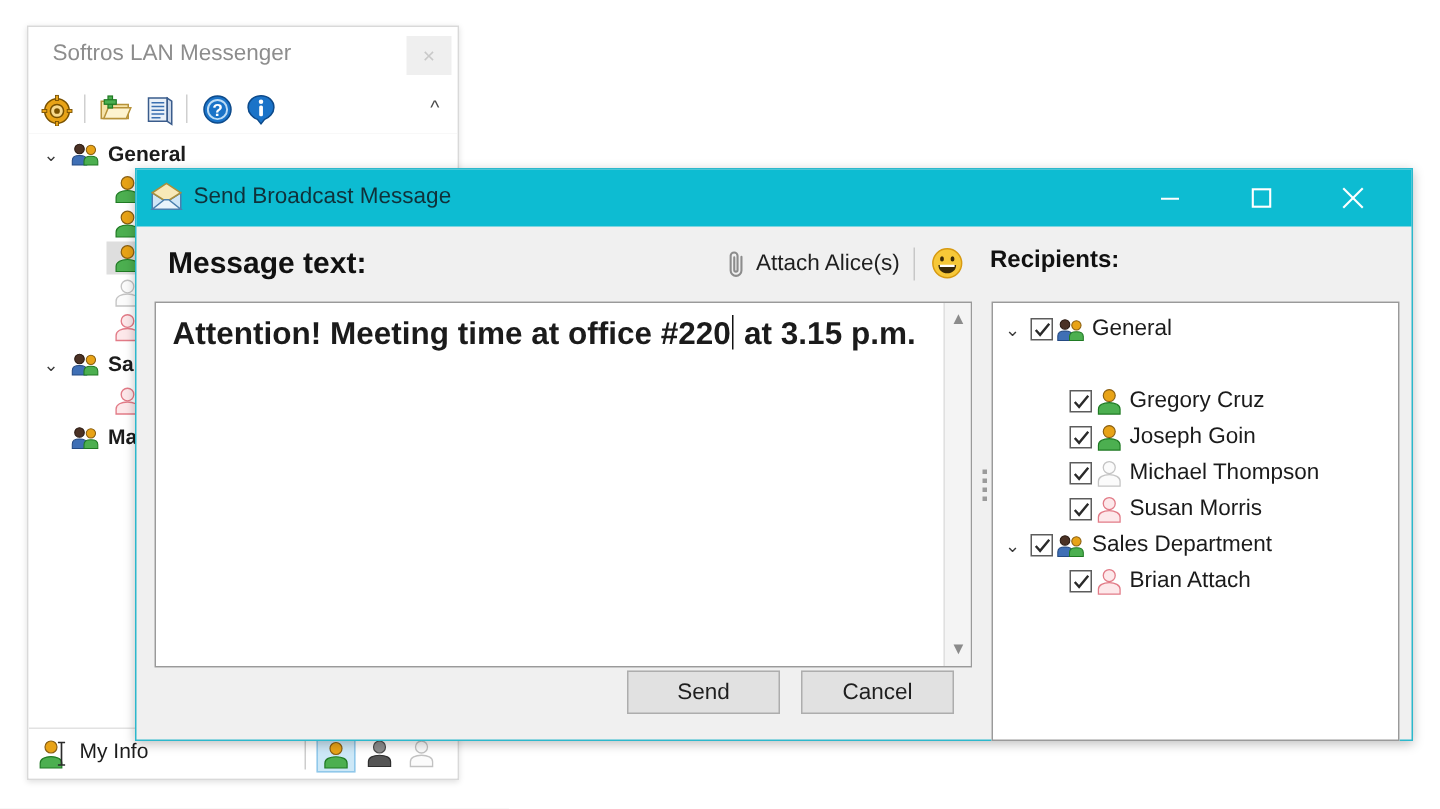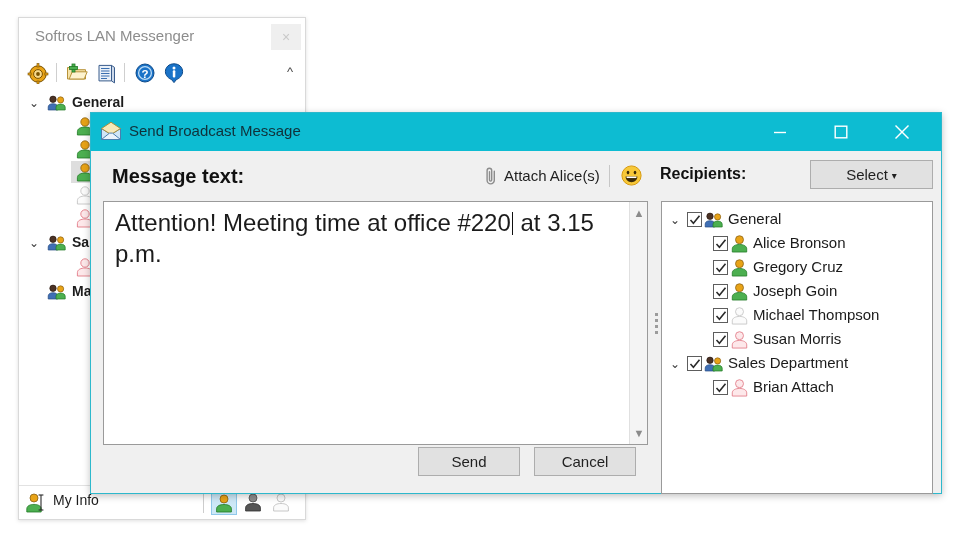--- a/index.html
+++ b/index.html
@@ -112,22 +112,22 @@
   }
   .select-btn .cv{font-size:10px;margin-left:4px;position:relative;top:-1px;}
 
   
   .msgbox{
     position:absolute;left:12px;top:88px;width:545px;height:244px;
     background:#fff;border:1px solid #9a9a9a;box-sizing:border-box;
   }
   .msgtext{
     position:absolute;left:11px;top:5px;right:24px;
-    font-size:24px;color:#1b1b1b;line-height:31px;
-    white-space:pre-wrap;word-wrap:break-word;
+    font-size:21px;color:#1b1b1b;line-height:31px;
+    white-space:pre-wrap;word-wrap:break-word;font-weight:bold;
   }
   .caret{
     display:inline-block;width:1px;height:23px;background:#111;
     vertical-align:-4px;margin:0 1px;
   }
   .ta-scroll{
     position:absolute;right:0;top:0;width:18px;height:100%;
     background:#f4f4f4;border-left:1px solid #e0e0e0;box-sizing:border-box;
   }
   .ta-arrow{
@@ -416,23 +416,20 @@
         <circle cx="10.5" cy="10.5" r="9.6" fill="#f7c838" stroke="#d79a11" stroke-width="1"></circle>
         <ellipse cx="7" cy="7.6" rx="1.3" ry="1.8" fill="#3a2a08"></ellipse>
         <ellipse cx="14" cy="7.6" rx="1.3" ry="1.8" fill="#3a2a08"></ellipse>
         <path d="M4.6 11.6h11.8c0 3.4-2.6 5.6-5.9 5.6s-5.9-2.2-5.9-5.6z" fill="#3a2a08"></path>
         <path d="M5.6 12.3h9.8" stroke="#ffffff" stroke-width="1.5"></path>
       </svg>
     </div>
 
     <div class="recip-label">Recipients:</div>
 
-    <div class="select-btn">
-      <span>Select</span><span class="cv">▾</span>
-    </div>
 
     <div class="msgbox">
       <div class="msgtext"><span>Attention! Meeting time at office #220</span><span class="caret"></span><span> at 3.15 p.m.</span></div>
       <div class="ta-scroll">
         <div class="ta-arrow up">▲</div>
         <div class="ta-arrow dn">▼</div>
       </div>
     </div>
 
     <div class="splitter">
@@ -455,34 +452,20 @@
           <svg width="20" height="16" viewBox="0 0 20 16">
             <circle cx="6" cy="4.3" r="3.2" fill="#4b3225" stroke="#2a1a12" stroke-width=".7"></circle>
             <path d="M1.2 15v-3c0-2.2 2.2-3.3 4.8-3.3S10.8 9.8 10.8 12v3z" fill="#3f6fb5" stroke="#254a82" stroke-width=".7"></path>
             <circle cx="13.6" cy="4.9" r="3.1" fill="#e8a317" stroke="#8a5f12" stroke-width=".7"></circle>
             <path d="M9 15v-2.7c0-2.1 2.1-3.2 4.6-3.2s4.6 1.1 4.6 3.2V15z" fill="#4caf50" stroke="#1f7a23" stroke-width=".7"></path>
           </svg>
         </div>
         <div class="rlabel" style="left:66px;">General</div>
       </div>
 
-      <div class="rrow" style="top:30px;">
-        <div class="cbx" style="left:51px;">
-          <svg width="12" height="12" viewBox="0 0 12 12">
-              <polyline points="1.5,6 4.4,9.2 10.5,1.8" fill="none" stroke="#2a2a2a" stroke-width="1.6"></polyline>
-            </svg>
-        </div>
-        <div style="position:absolute;left:68px;top:2px;">
-          <svg width="19" height="19" viewBox="0 0 20 20">
-            <circle cx="10" cy="6" r="4.2" fill="#e8a317" stroke="#8a5f12" stroke-width=".8"></circle>
-            <path d="M2.4 19v-3.4C2.4 12.6 5.9 11 10 11s7.6 1.6 7.6 4.6V19z" fill="#4caf50" stroke="#1f7a23" stroke-width=".8"></path>
-          </svg>
-        </div>
-        <div class="rlabel" style="left:91px;">Alice Bronson</div>
-      </div>
 
       <div class="rrow" style="top:54px;padding-left:16px;">
         <div class="cbx" style="left:51px;">
           <svg width="12" height="12" viewBox="0 0 12 12">
               <polyline points="1.5,6 4.4,9.2 10.5,1.8" fill="none" stroke="#2a2a2a" stroke-width="1.6"></polyline>
             </svg>
         </div>
         <div style="position:absolute;left:68px;top:2px;">
           <svg width="19" height="19" viewBox="0 0 20 20">
             <circle cx="10" cy="6" r="4.2" fill="#e8a317" stroke="#8a5f12" stroke-width=".8"></circle>

